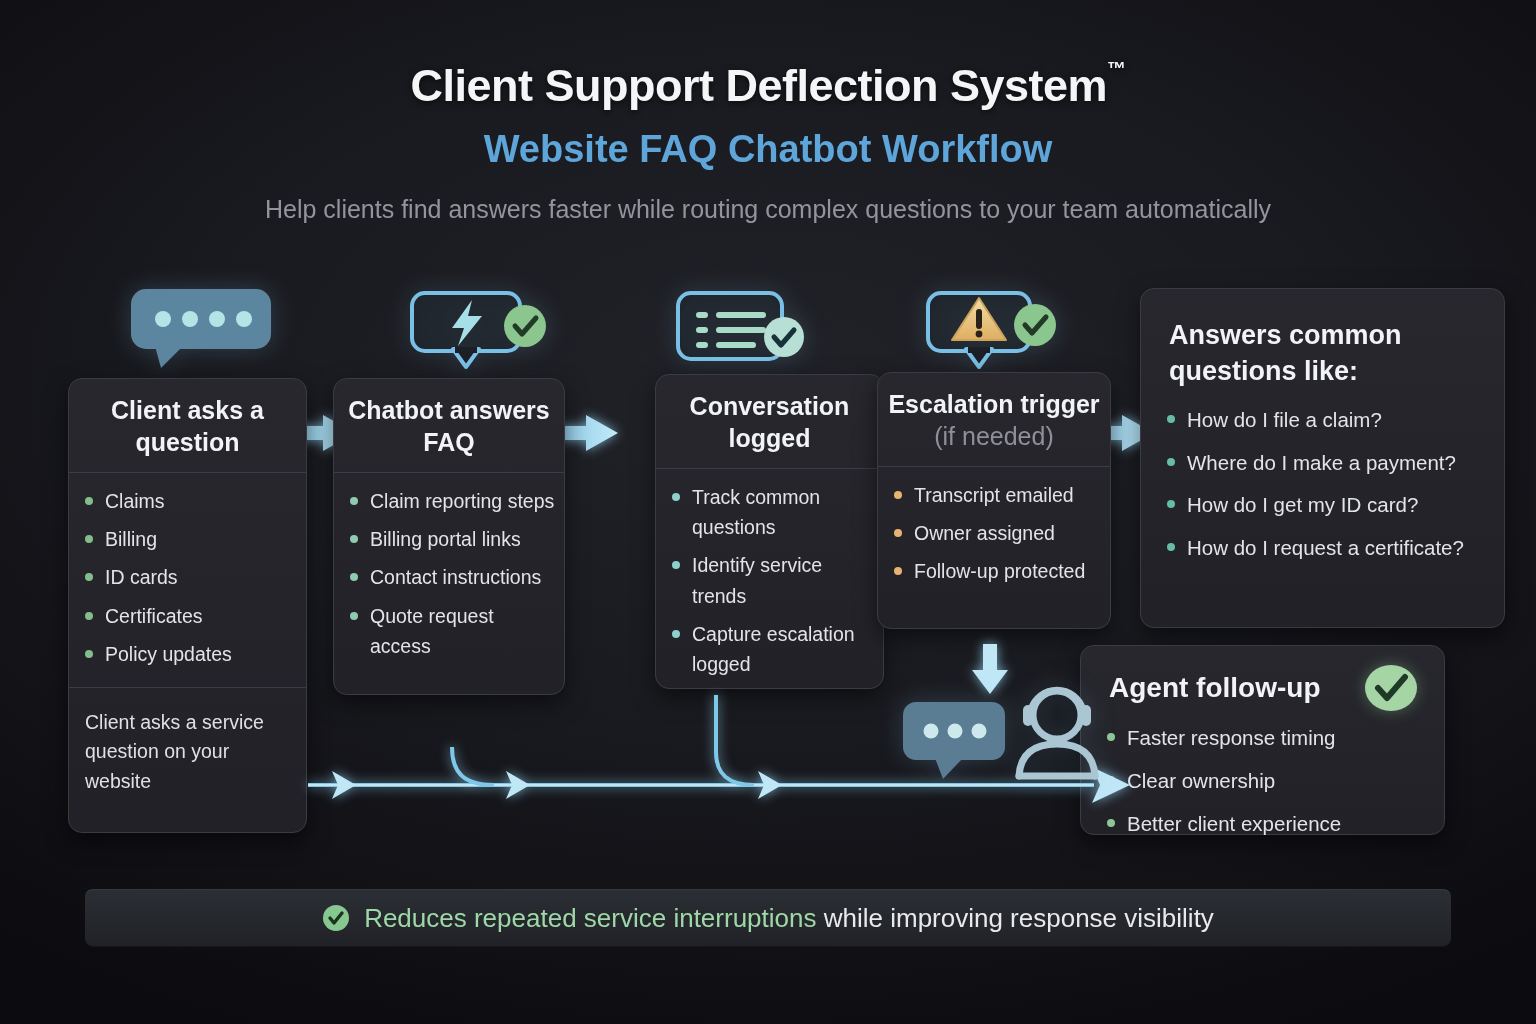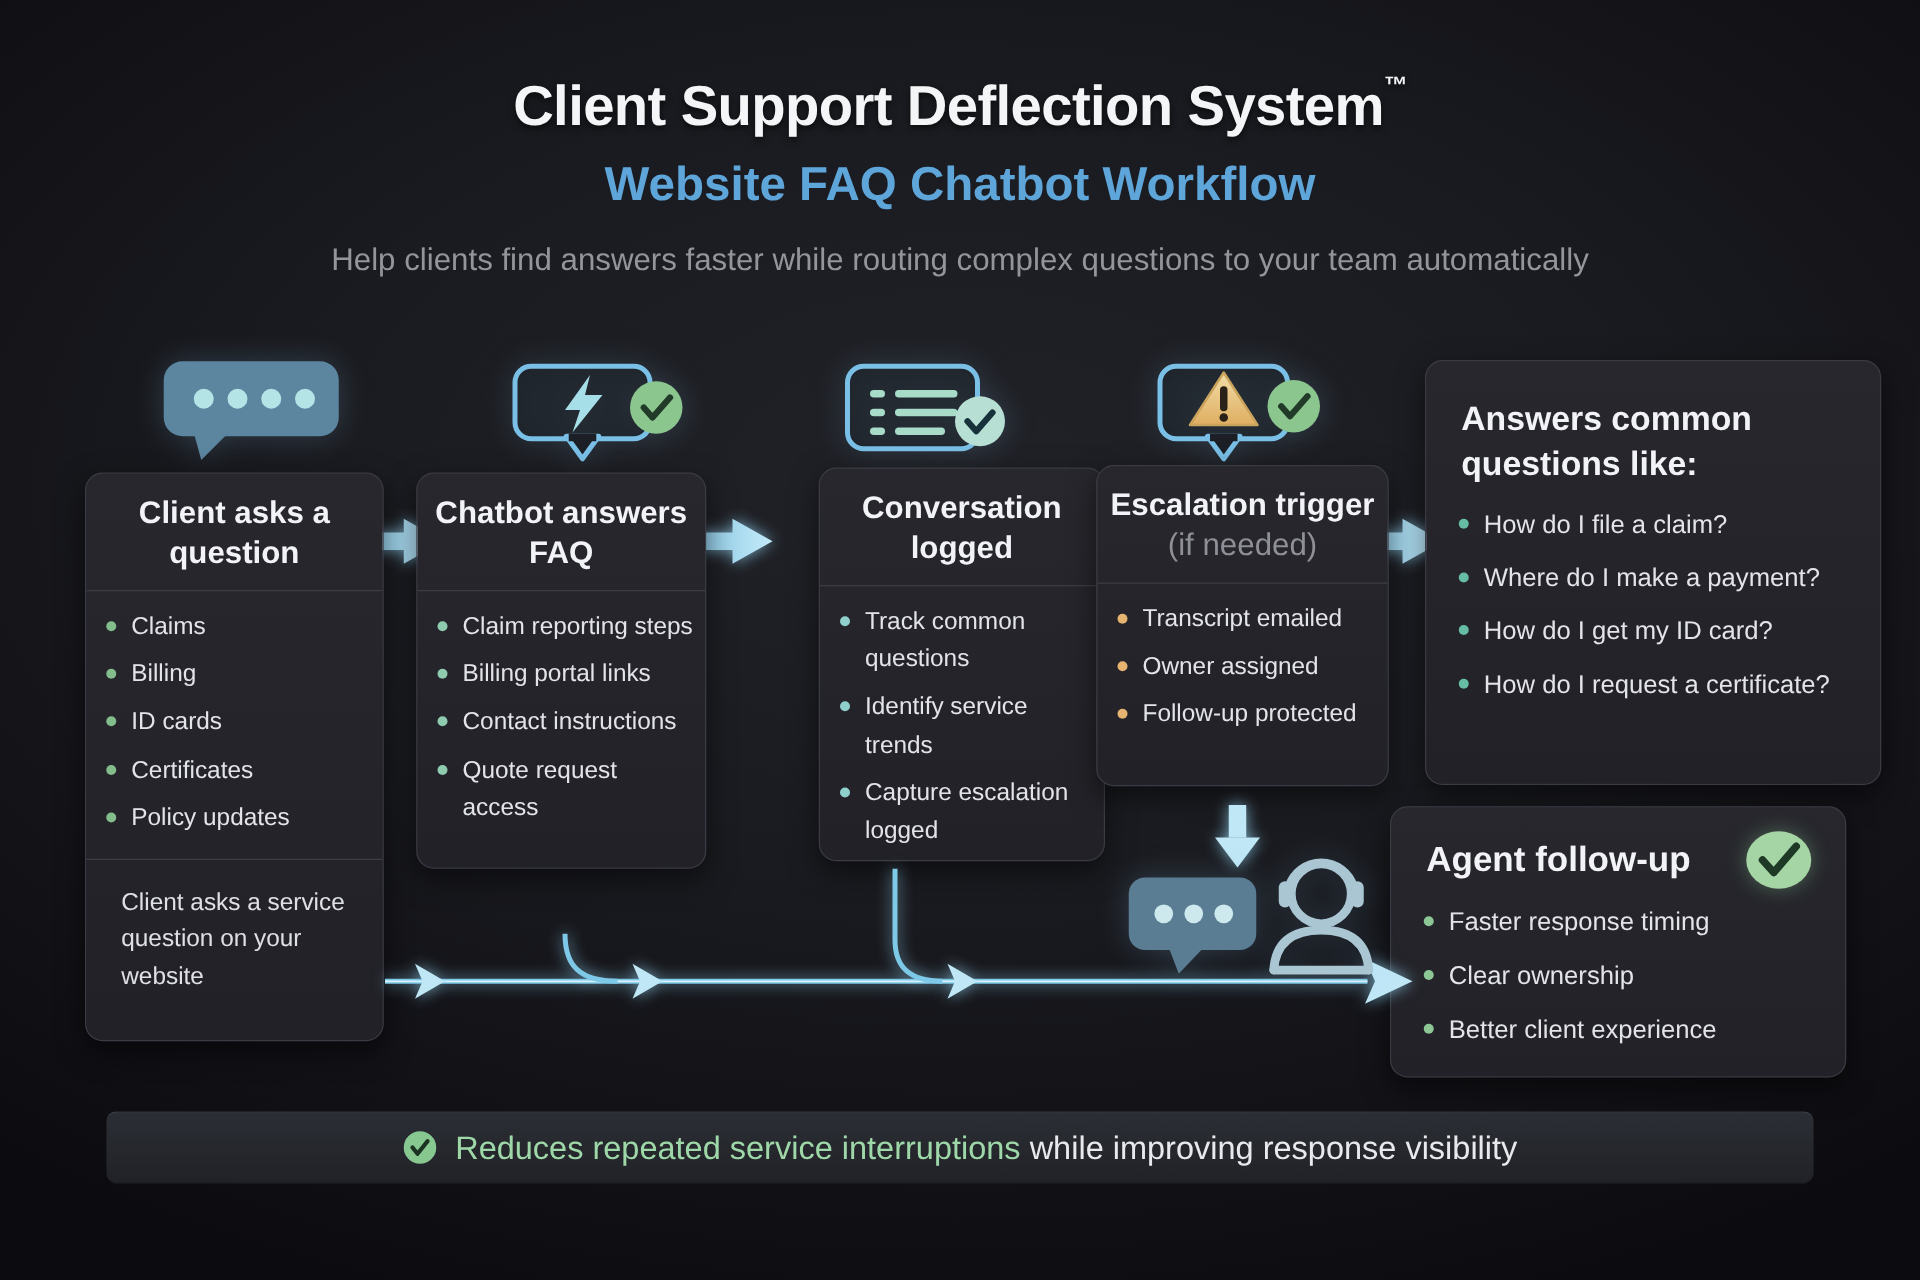--- a/index.html
+++ b/index.html
@@ -31,21 +31,21 @@
   .card-body{padding:13px 8px 10px 16px;}
   ul.bullets{list-style:none;margin:0;padding:0;}
   .bullets li{display:flex;gap:12px;font-size:19.5px;color:#e3e4e8;line-height:1.55;margin:0 0 8px 0;}
   .dot{width:8px;height:8px;border-radius:50%;margin-top:11px;flex:none;}
   .dot-green{background:#84bd8c;}
   .dot-mint{background:#8fccaf;}
   .dot-cyan{background:#8fd0cc;}
   .dot-amber{background:#e6b470;}
   .dot-teal{background:#66bda3;}
   .dot-lgreen{background:#8cc795;}
-  .card-note{border-top:1px solid #3c3c45;padding:20px 28px;font-size:19.5px;line-height:1.5;color:#dfe0e5;}
+  .card-note{border-top:1px solid #3c3c45;padding:20px 16px;font-size:19.5px;line-height:1.5;color:#dfe0e5;}
   
   .panel{padding:24px 26px;box-sizing:border-box;}
   .panel-title{font-size:27px;font-weight:700;color:#f2f3f6;line-height:1.35;margin:4px 0 14px 2px;}
   .panel .bullets li{font-size:20.5px;line-height:1.6;margin-bottom:10px;text-align:right;}
   .panel2-head{display:flex;align-items:center;justify-content:space-between;margin:0 0 10px 2px;}
   .panel2-title{font-size:28px;font-weight:700;color:#f2f3f6;}
   
   .icon{position:absolute;filter:drop-shadow(0 0 12px rgba(130,190,230,.22));}
   .glowblue{filter:drop-shadow(0 0 6px rgba(150,215,245,.75));}
   .glowamber{filter:drop-shadow(0 0 7px rgba(242,222,156,.8));}
@@ -255,21 +255,21 @@
           <span class="dot dot-teal"></span>
           <span>How do I get my ID card?</span>
         </li>
       <li>
           <span class="dot dot-teal"></span>
           <span>How do I request a certificate?</span>
         </li>
     </ul>
   </div>
 
-  <div class="card panel" style="left:1112px;top:645px;width:365px;height:217px;padding-top:18px;">
+  <div class="card panel" style="left:1080px;top:645px;width:365px;height:190px;padding-top:18px;">
     <div class="panel2-head">
       <div class="panel2-title">Agent follow-up</div>
       <svg width="54" height="48" viewBox="0 0 54 48" style="filter:drop-shadow(0 0 8px rgba(140,200,150,.4));">
         <ellipse cx="27" cy="24" rx="26" ry="23" fill="#a5d4a5"></ellipse>
         <path d="M14 24 l9 10 l18 -21" stroke="#1e3a26" stroke-width="6" fill="none" stroke-linecap="round" stroke-linejoin="round"></path>
       </svg>
     </div>
     <ul class="bullets">
       <li>
           <span class="dot dot-lgreen"></span>

